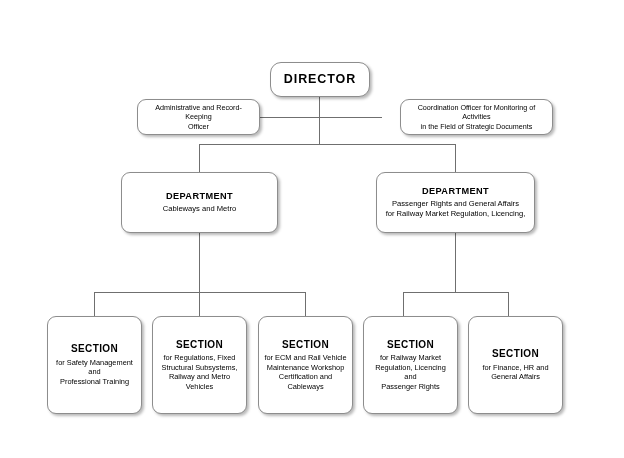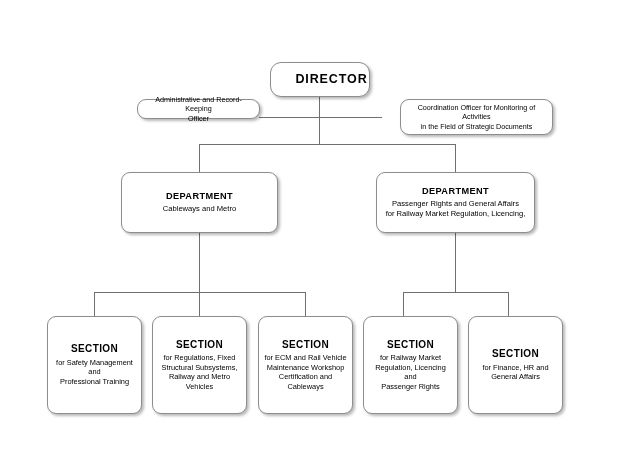--- a/index.html
+++ b/index.html
@@ -44,21 +44,20 @@
     line-height: 1.3;
   }
 
   
   .tier-director {
     border-radius: 11px;
   }
   .tier-director .title {
     font-size: 12.5px;
     letter-spacing: 0.9px;
-    padding-left: 23px;
   }
   .tier-officer .sub {
     font-size: 7.2px;
   }
   .tier-department .title {
     font-size: 9.2px;
     margin-bottom: 2px;
   }
   .tier-department .sub {
     font-size: 7.6px;
@@ -105,21 +104,21 @@
   <div class="conn v" style="left:455px; top:233px; height:60px;"></div>
 
   <div class="conn h" style="left:403px; top:292px; width:106px;"></div>
   <div class="conn v" style="left:403px; top:292px; height:24px;"></div>
   <div class="conn v" style="left:508px; top:292px; height:24px;"></div>
 
   <div class="node tier-director" style="left:270px; top:62px; width:100px; height:35px;">
     <div class="title">DIRECTOR</div>
   </div>
 
-  <div class="node tier-officer" style="left:137px; top:99px; width:123px; height:20px;">
+  <div class="node tier-officer" style="left:137px; top:99px; width:123px; height:36px;">
     <div class="sub">Administrative and Record-Keeping</div>
     <div class="sub">Officer</div>
   </div>
 
   <div class="node tier-officer" style="left:382px; top:99px; width:153px; height:36px;margin-left:18px;">
     <div class="sub">Coordination Officer for Monitoring of Activities</div>
     <div class="sub">in the Field of Strategic Documents</div>
   </div>
 
   <div class="node tier-department" style="left:121px; top:172px; width:157px; height:61px;">

